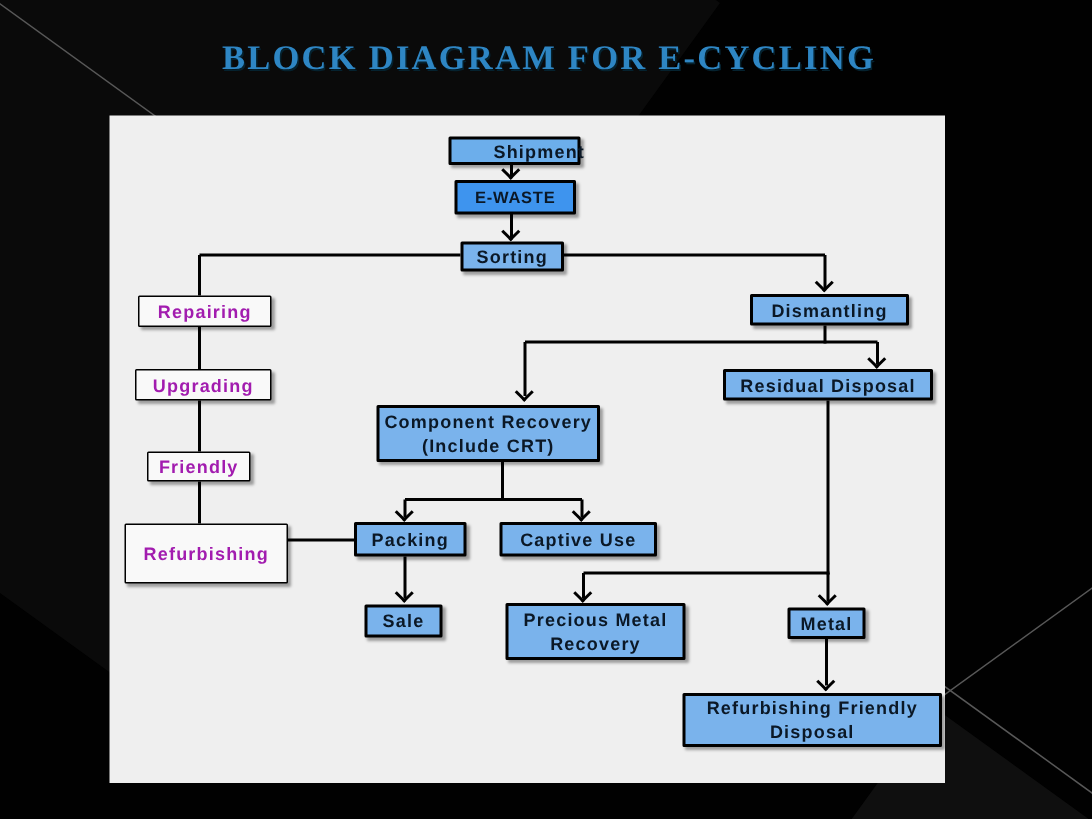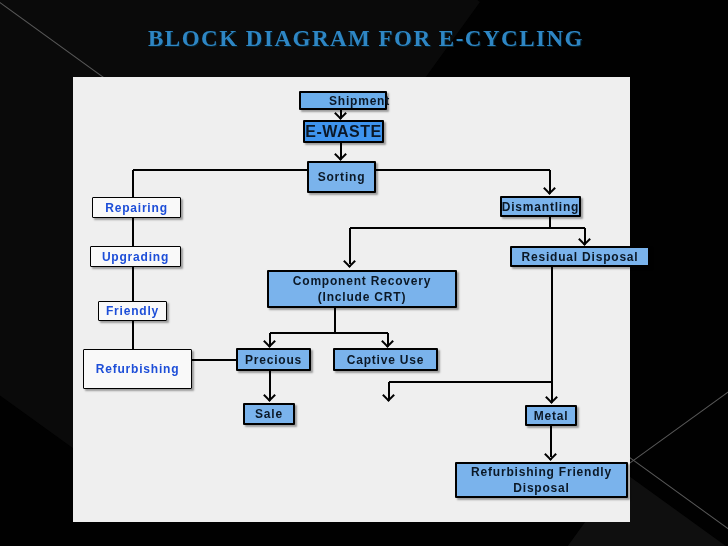--- a/index.html
+++ b/index.html
@@ -35,22 +35,22 @@
   .node{
     position:absolute;z-index:4;box-sizing:border-box;
     display:flex;flex-direction:column;align-items:center;justify-content:center;
     border:2px solid #000;border-radius:1px;
     font-size:12px;font-weight:bold;letter-spacing:0.8px;color:#0b1826;
     background:var(--blue,#7ab3ec);
     box-shadow:2px 2px 2px rgba(0,0,0,0.35);
     line-height:16px;white-space:nowrap;
   }
   .node.mid{background:var(--blueMid,#6caeeb);padding-left:33px;}
-  .node.bright{background:var(--blueBright,#3e94ee);font-size:16px;letter-spacing:0.5px;}
-  .node.white{background:#f9f9f9;border-width:1.5px;color:#1d4ed8;}
+  .node.bright{background:var(--blueBright,#3e94ee);font-size:11px;letter-spacing:0.5px;}
+  .node.white{background:#f9f9f9;border-width:1.5px;color:#a21caf;}
 </style>
 </head>
 <body>
 
 <div class="slide" style="--slideBg: #010101; --panelBg: #efefef; --titleColor: #2e86c4; --blue: #7ab3ec; --blueBright: #3e94ee; --blueMid: #6caeeb;">
 
   <div class="facet-tl"></div>
   <div class="facet-br"></div>
   <div class="diag diag-main"></div>
   <div class="diag diag-cross"></div>
@@ -96,53 +96,57 @@
       <div class="arr" style="left: 547px; top: 393px;"></div>
       <div class="arr" style="left: 546px; top: 450px;"></div>
     </div>
 
   <div class="node mid" style="left:299px;top:91px;width:88px;height:19px">
       <span>Shipment</span>
     </div>
   <div class="node bright" style="left:303px;top:120px;width:81px;height:23px">
       <span>E-WASTE</span>
     </div>
-  <div class="node" style="left:307px;top:161px;width:69px;height:32px">
+  <div class="node" style="left:307px;top:161px;width:69px;height:20px">
       <span>Sorting</span>
     </div>
   <div class="node white" style="left:92px;top:197px;width:89px;height:21px">
       <span>Repairing</span>
     </div>
-  <div class="node" style="left:500px;top:196px;width:81px;height:21px">
+  <div class="node" style="left:500px;top:196px;width:106px;height:21px">
       <span>Dismantling</span>
     </div>
   <div class="node white" style="left:90px;top:246px;width:91px;height:21px">
       <span>Upgrading</span>
     </div>
-  <div class="node" style="left:510px;top:246px;width:140px;height:21px">
+  <div class="node" style="left:482px;top:246px;width:140px;height:21px">
       <span>Residual Disposal</span>
     </div>
-  <div class="node" style="left:267px;top:270px;width:190px;height:38px">
+  <div class="node" style="left:251px;top:270px;width:149px;height:38px">
       <span>Component Recovery</span>
       <span>(Include CRT)</span>
     </div>
   <div class="node white" style="left:98px;top:301px;width:69px;height:20px">
       <span>Friendly</span>
     </div>
   <div class="node white" style="left:83px;top:349px;width:109px;height:40px">
       <span>Refurbishing</span>
     </div>
   <div class="node" style="left:236px;top:348px;width:75px;height:23px">
-      <span>Precious</span>
+      <span>Packing</span>
     </div>
   <div class="node" style="left:333px;top:348px;width:105px;height:23px">
       <span>Captive Use</span>
     </div>
   <div class="node" style="left:243px;top:403px;width:52px;height:22px">
       <span>Sale</span>
+    </div>
+  <div class="node" style="left:337px;top:402px;width:120px;height:38px">
+      <span>Precious Metal</span>
+      <span>Recovery</span>
     </div>
   <div class="node" style="left:525px;top:405px;width:52px;height:21px">
       <span>Metal</span>
     </div>
   <div class="node" style="left:455px;top:462px;width:173px;height:36px">
       <span>Refurbishing Friendly</span>
       <span>Disposal</span>
     </div>
 
 </div>

